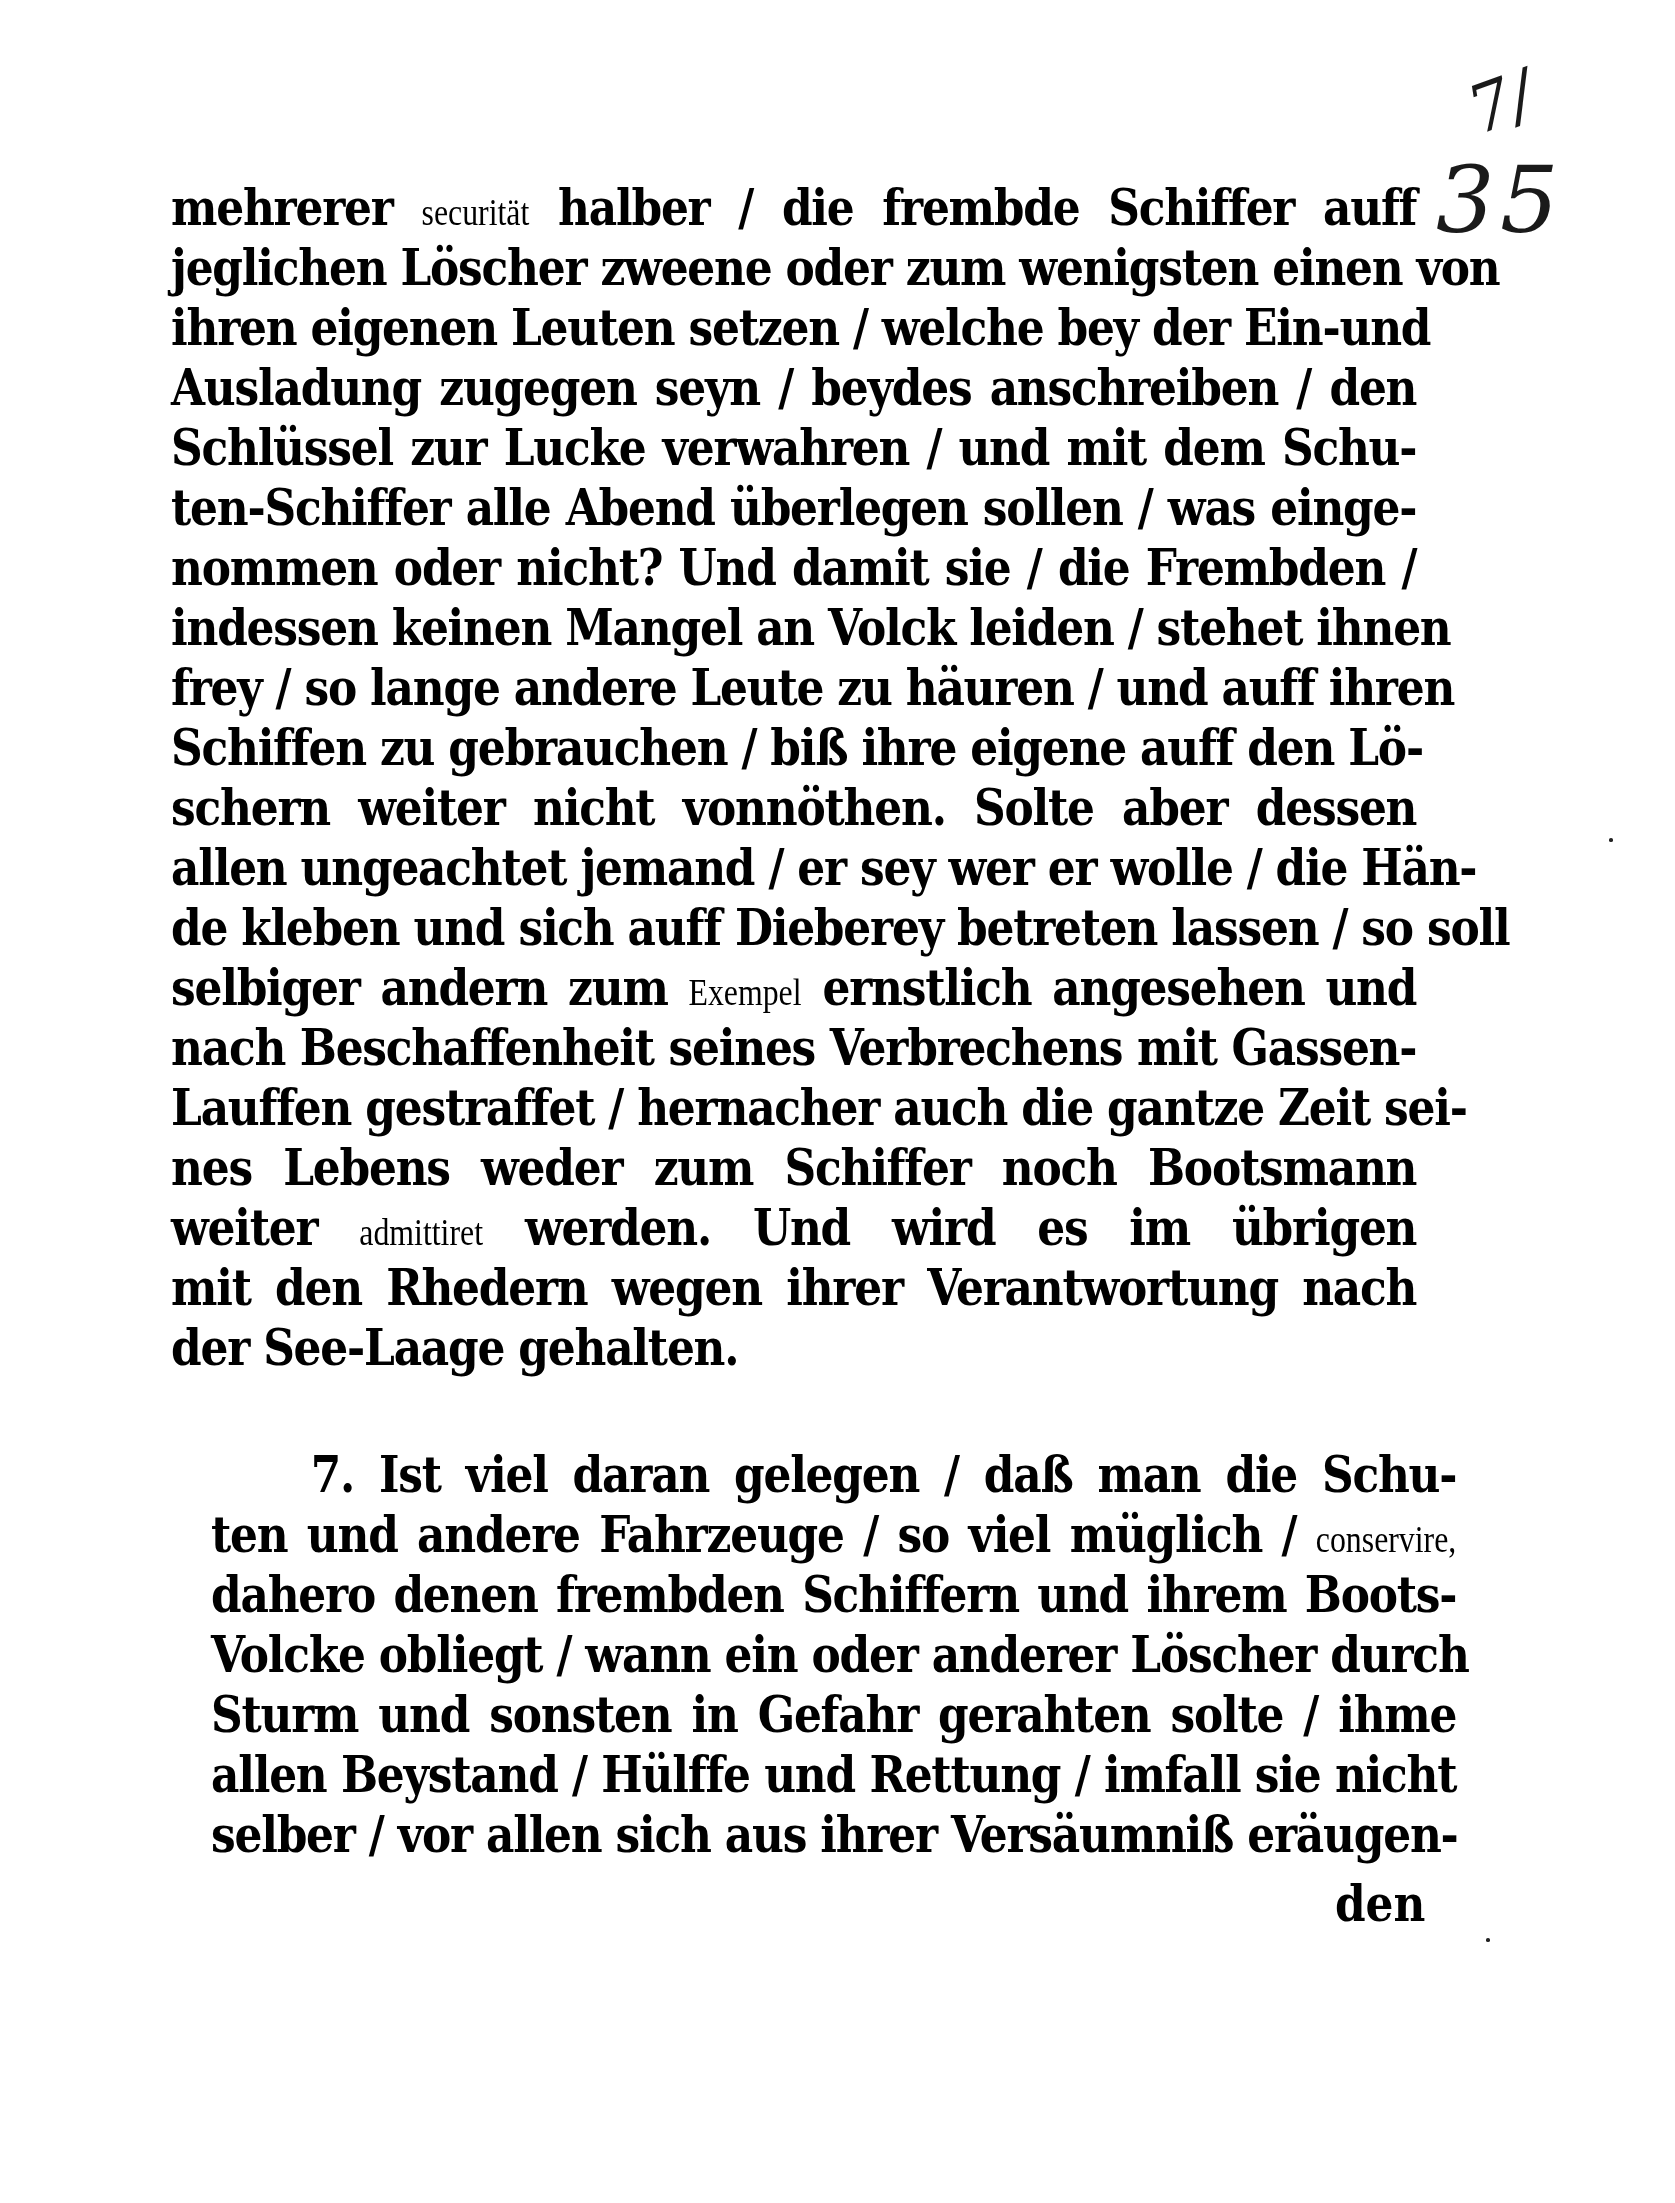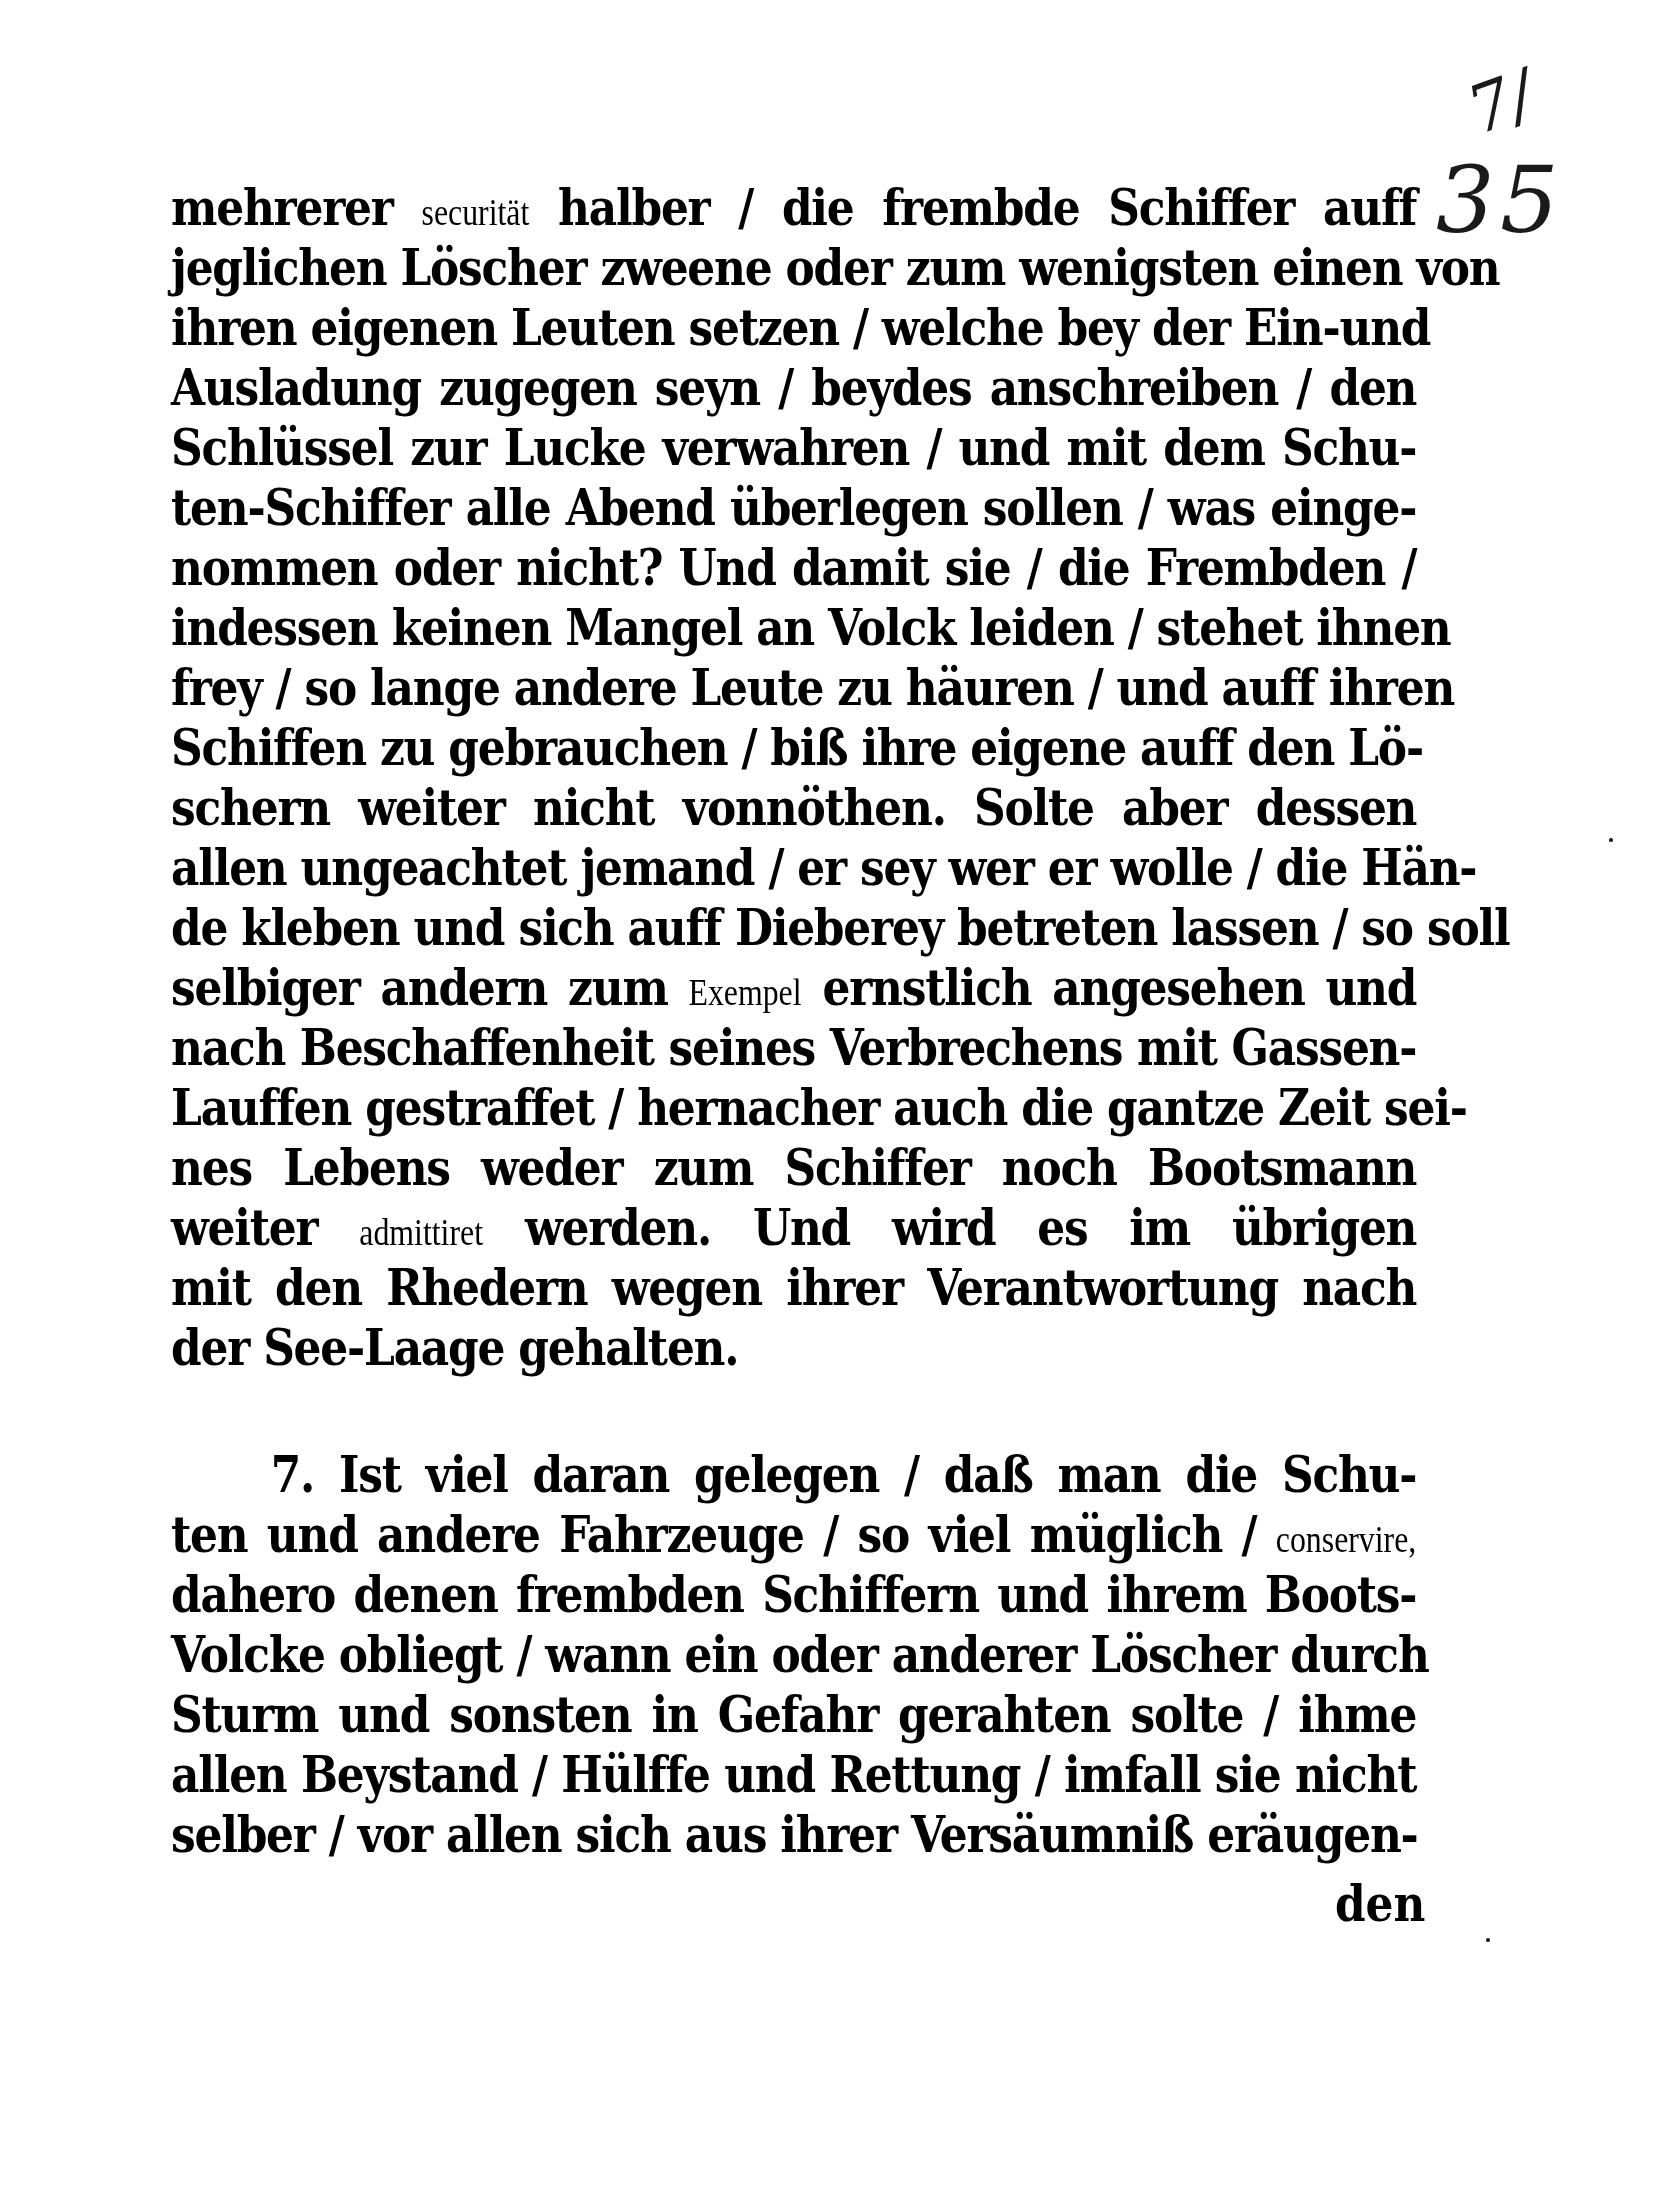--- a/index.html
+++ b/index.html
@@ -20,21 +20,21 @@
       left: 0; top: 0;
       width: 1675px; height: 2204px;
       background: #ffffff;
     }
     .text-block {
       position: absolute;
       left: 171px;
       width: 1245px;
     }
     .para-1 { top: 177px; }
-    .para-2 { top: 1444px; }
+    .para-2 { top: 1444px; margin-left: 40px; }
     .line {
       display: block;
       height: 60px;
       line-height: 60px;
       font-size: 51px;
       font-weight: bold;
       white-space: nowrap;
       text-align: justify;
       text-align-last: justify;
       letter-spacing: -1.4px;

